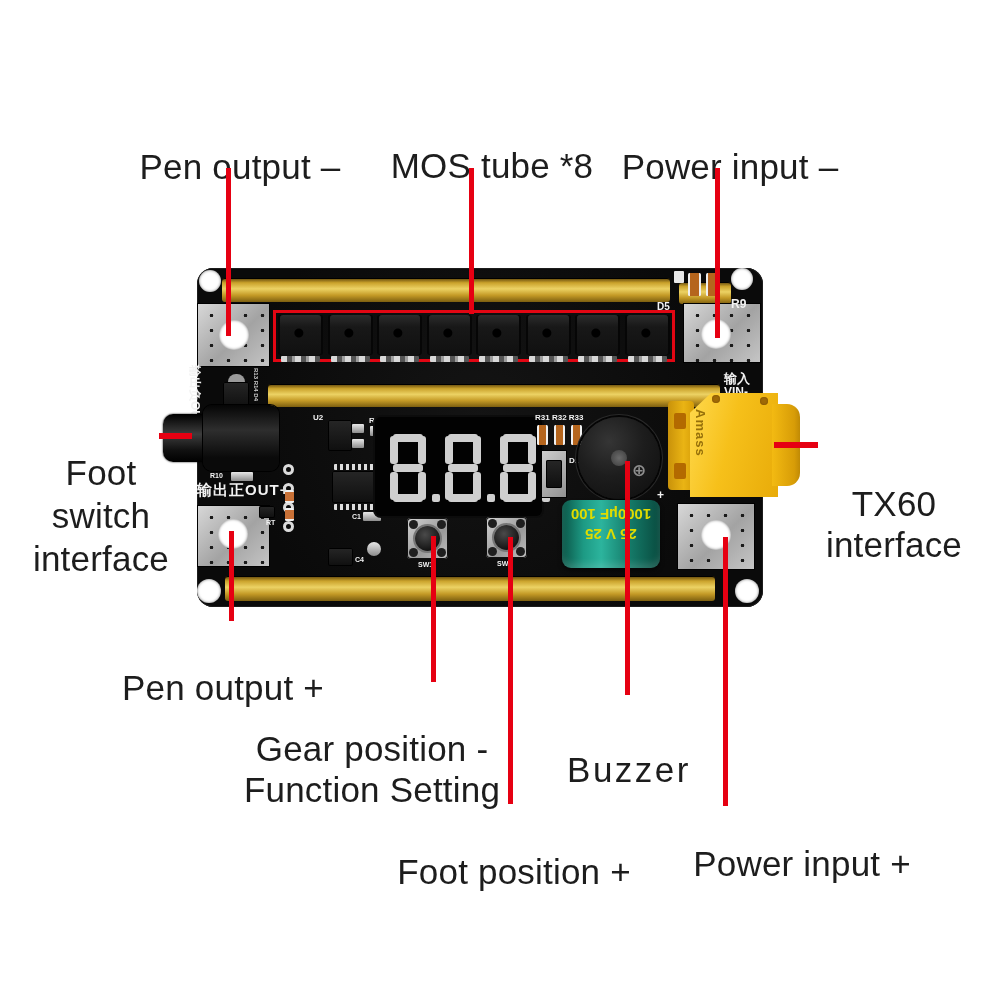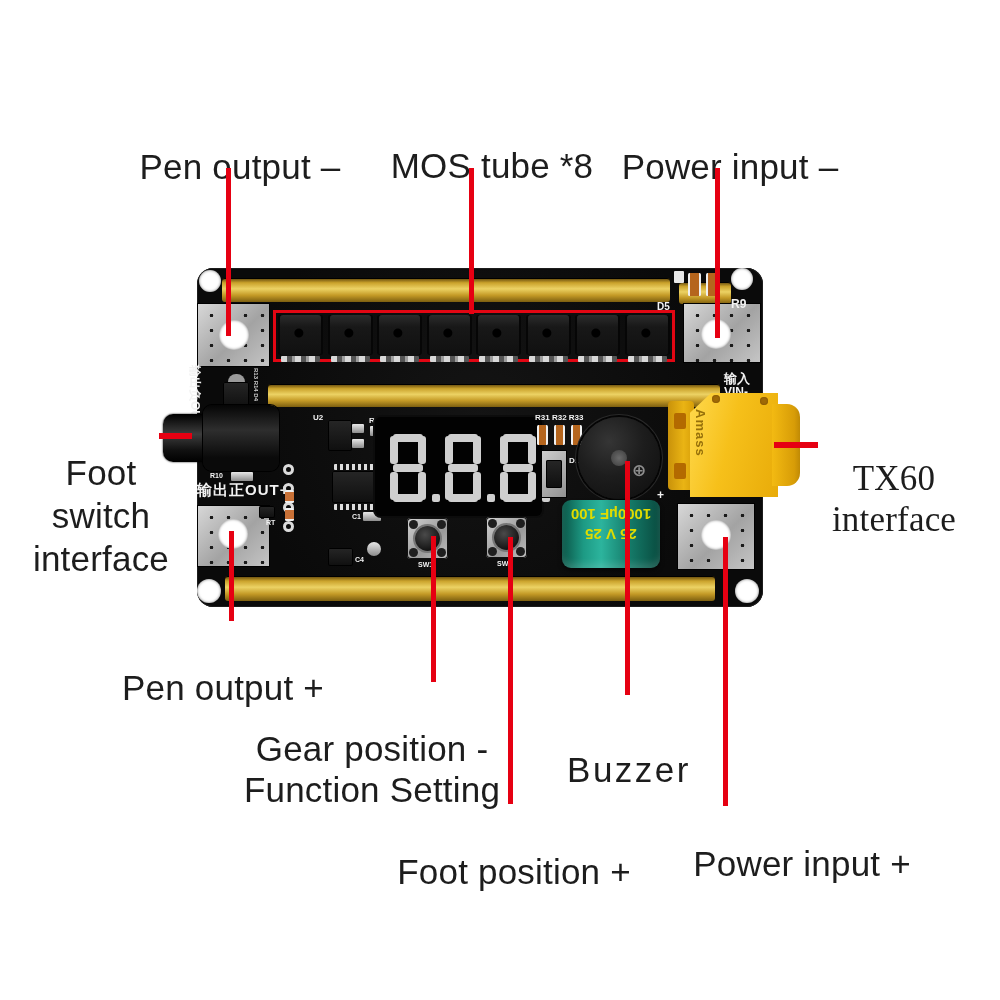--- a/index.html
+++ b/index.html
@@ -271,21 +271,21 @@
   <div class="callout" style="left:240px;top:106px;">Pen output –</div>
   <div class="callout" style="left:492px;top:105px;">MOS tube *8</div>
   <div class="callout" style="left:730px;top:106px;">Power input –</div>
 
   <div class="callout" style="left:101px;top:411px;line-height:43px;">
     <div>Foot</div>
     <div>switch</div>
     <div>interface</div>
   </div>
 
-  <div class="callout" style="left:894px;top:418px;font-family:Liberation Serif, serif;">
+  <div class="callout" style="left:894px;top:443px;">
     <div>TX60</div>
     <div>interface</div>
   </div>
 
   <div class="callout" style="left:223px;top:627px;">Pen output +</div>
 
   <div class="callout" style="left:372px;top:688px;">
     <div>Gear position -</div>
     <div>Function Setting</div>
   </div>

